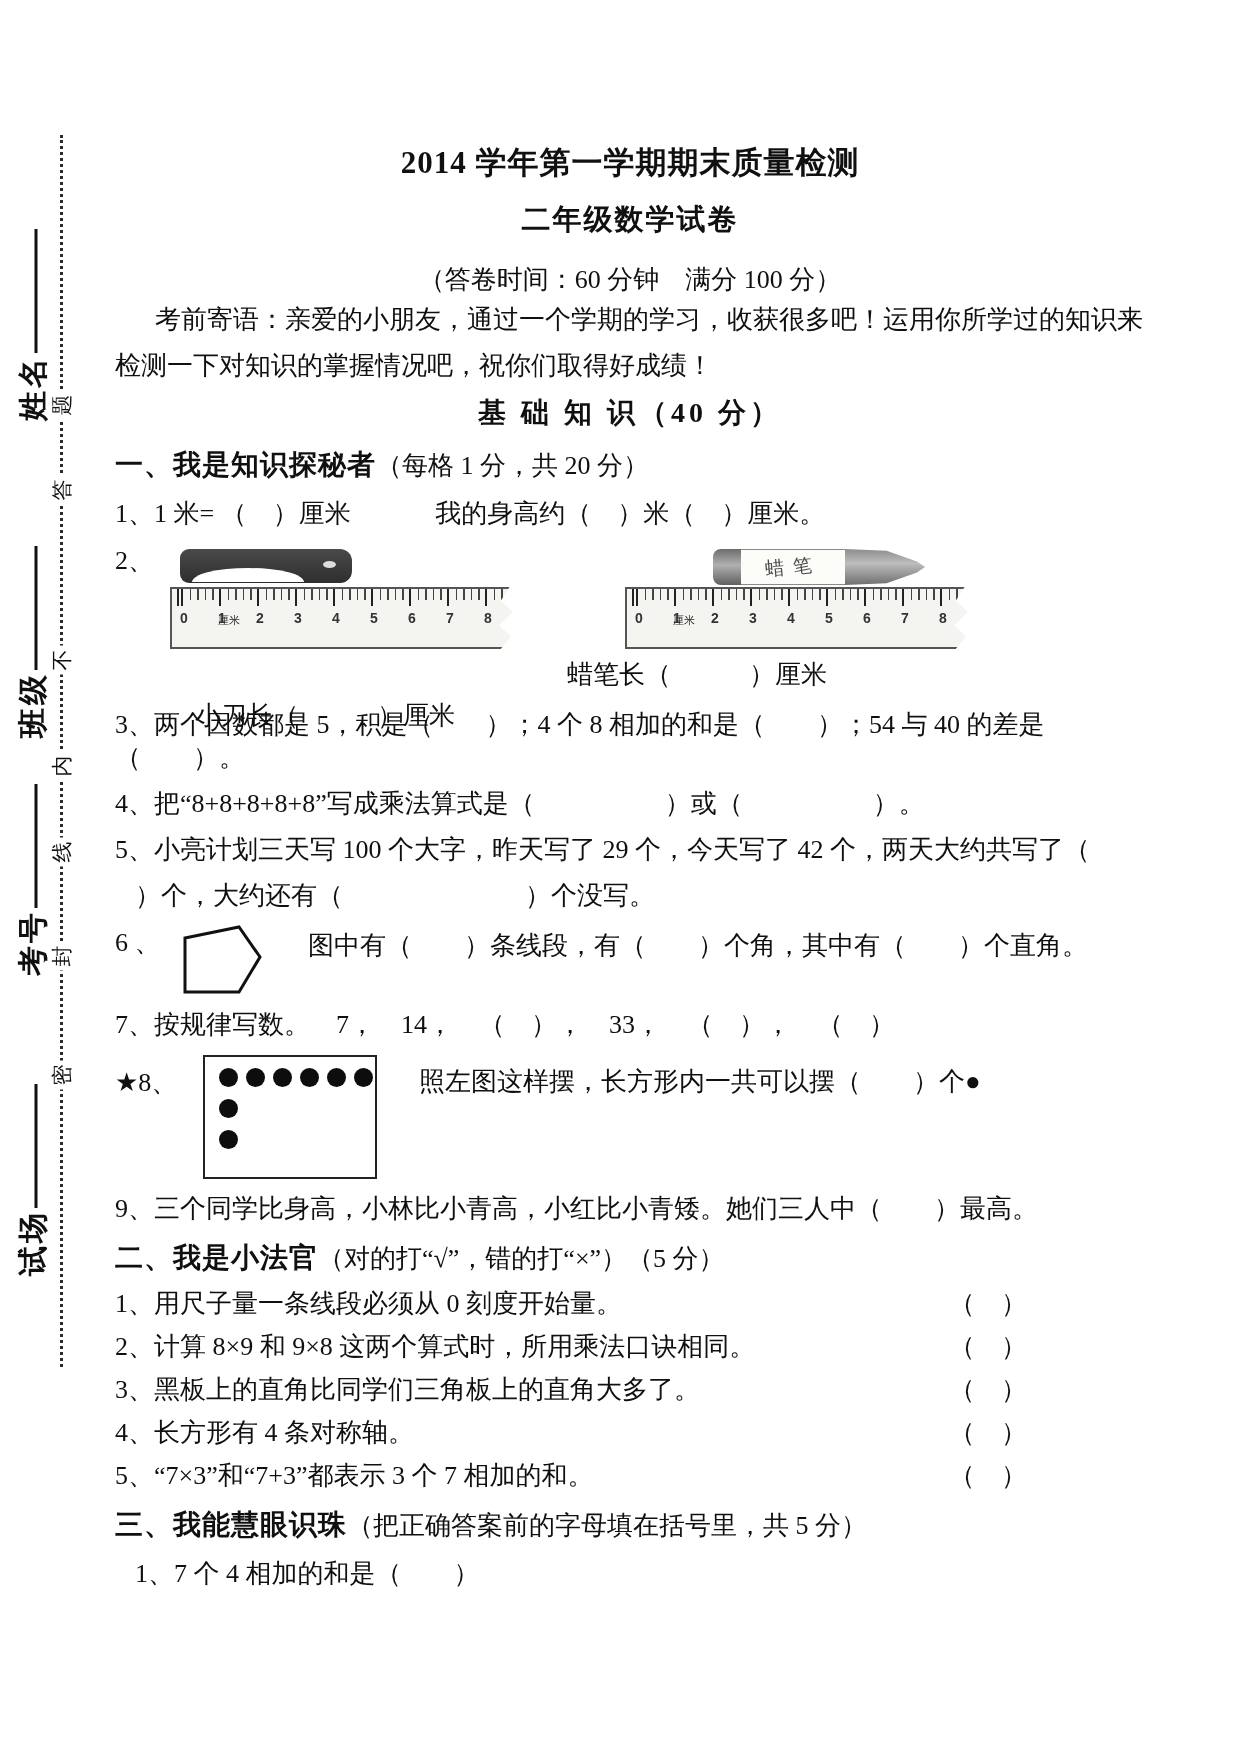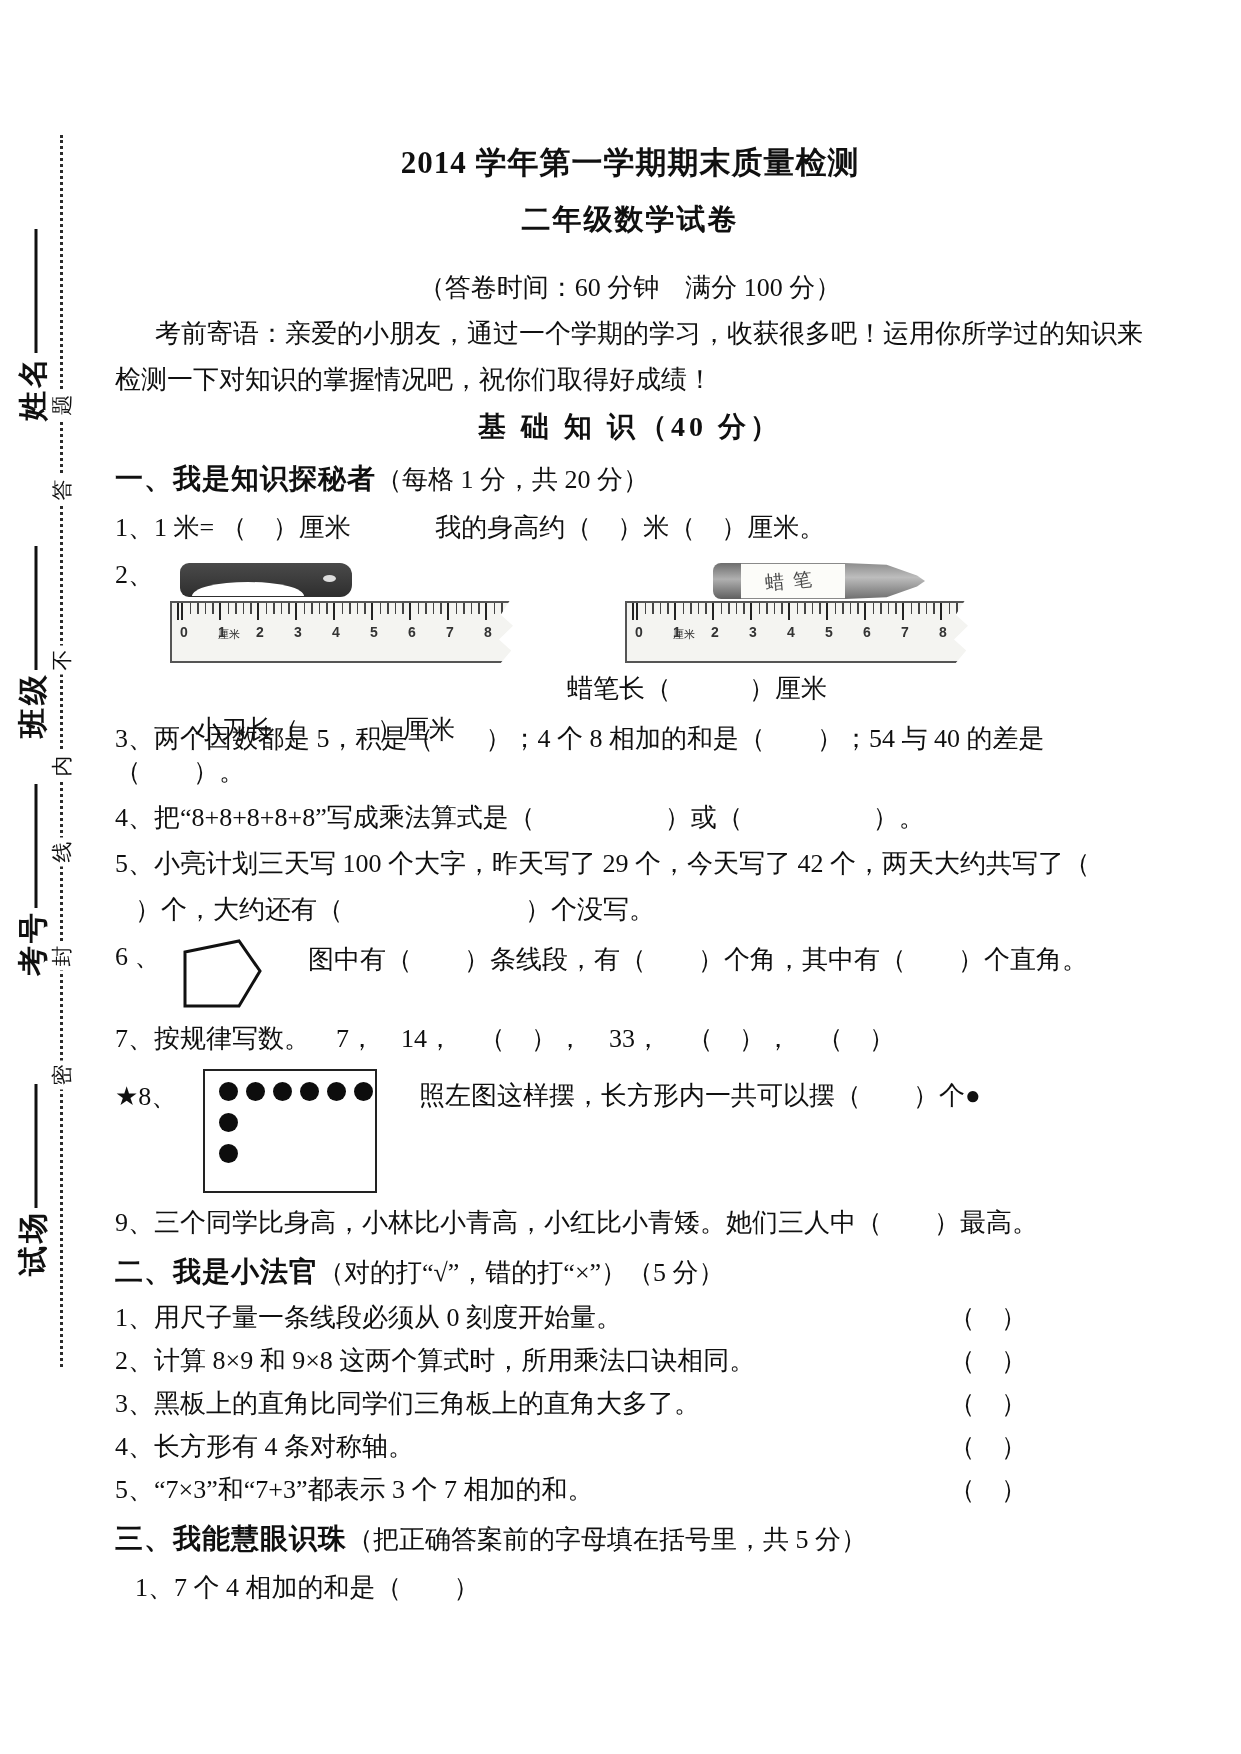--- a/index.html
+++ b/index.html
@@ -14,27 +14,27 @@
               vertical-align:middle;margin-left:2px;}
   .seal-line{position:absolute;left:60px;top:135px;height:1232px;width:0;
              border-left:3px dotted #2b2b2b;}
   .seal-char{position:absolute;left:62px;transform:translate(-50%,-50%) rotate(-90deg);
              font-size:21px;line-height:1;background:#fff;padding:0 4px;}
 
   
   .main{position:absolute;left:115px;top:0;width:1030px;}
   .t1{padding-top:142px;font-size:31px;font-weight:bold;text-align:center;letter-spacing:1px;}
   .t2{margin-top:16px;font-size:29px;font-weight:bold;text-align:center;letter-spacing:2px;}
-  .meta{margin-top:30px;font-size:26px;text-align:center;}
+  .meta{margin-top:22px;font-size:26px;text-align:center;}
 
   table.score{border-collapse:collapse;width:856px;margin:16px 0 10px 58px;table-layout:fixed;}
   table.score td{border:2px solid #222;height:45px;text-align:center;
                  font-size:26px;font-weight:normal;padding:0;}
 
-  .pre1{font-size:26px;line-height:33px;margin:12px 0 0 0;text-indent:40px;}
+  .pre1{font-size:26px;line-height:33px;margin:6px 0 0 0;text-indent:40px;}
   .pre2{font-size:26px;line-height:33px;margin:13px 0 0 0;}
   .basic{margin-top:12px;font-size:28px;font-weight:bold;text-align:center;letter-spacing:4px;}
 
   .ph{margin:14px 0 6px 0;font-size:26px;}
   .ph .phb{font-weight:bold;font-size:28px;letter-spacing:1px;}
   .q{font-size:26px;line-height:33px;margin:13px 0;}
   .q.ind{padding-left:20px;}
 
   
   .fig-row{display:flex;align-items:flex-start;margin:4px 0 0 0;}

